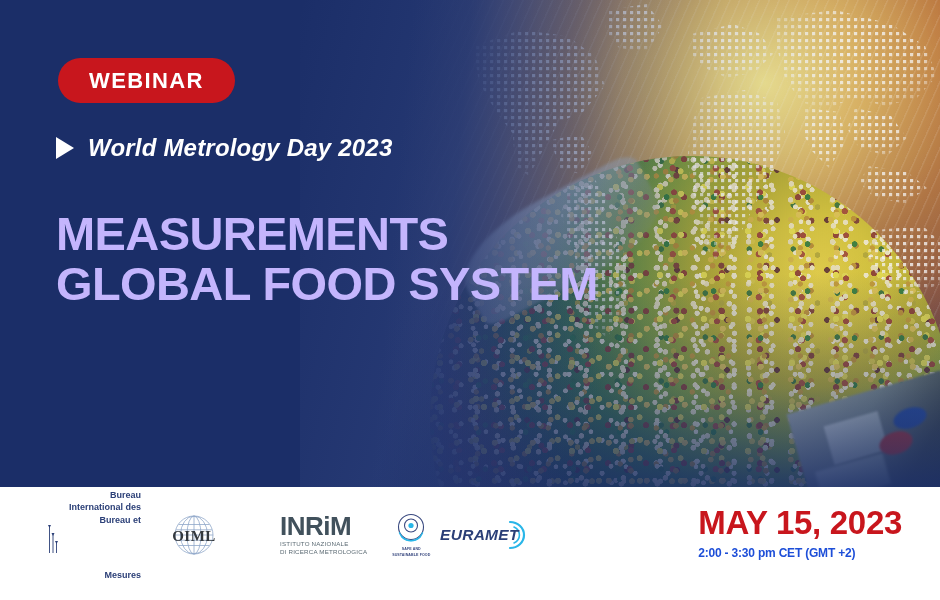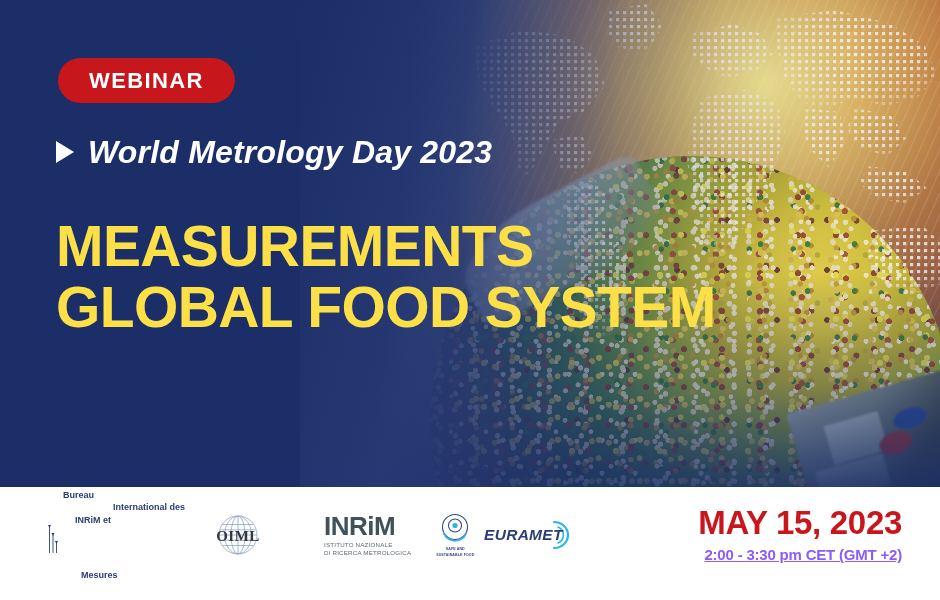--- a/index.html
+++ b/index.html
@@ -238,34 +238,34 @@
   .play-triangle {
     width: 0;
     height: 0;
     border-top: 11px solid transparent;
     border-bottom: 11px solid transparent;
     border-left: 18px solid #ffffff;
     flex: none;
   }
   .subtitle-text {
     color: #ffffff;
-    font-size: 32px;
+    font-size: 24px;
     font-style: italic;
     font-weight: bold;
     letter-spacing: 0.2px;
     line-height: 1;
     white-space: nowrap;
   }
 
   .headline {
     position: absolute;
     left: 56px;
     top: 178px;
-    color: #fde047;
-    font-size: 57px;
+    color: #c4b5fd;
+    font-size: 47px;
     font-weight: bold;
     line-height: 1.06;
     letter-spacing: -0.6px;
     text-transform: uppercase;
     white-space: nowrap;
   }
   .headline .ln { display: block; }
 
   
   .footer {
@@ -287,47 +287,48 @@
     height: 64px;
   }
 
   
   .logo-bipm {
     display: flex;
     align-items: center;
     color: #2b3f77;
     font-size: 9px;
     line-height: 1.38;
+    text-align: right;
   }
   .bipm-marks {
     position: relative;
     width: 12px;
     height: 40px;
     margin-right: 3px;
   }
   .bipm-marks svg { display: block; }
   .bipm-lines span { display: block; white-space: nowrap; font-weight: bold; }
   .bipm-lines .l1 { padding-left: 0px; }
-  .bipm-lines .l2 { padding-left: 6px; margin-left: 44px; }
+  .bipm-lines .l2 { padding-left: 6px; }
   .bipm-lines .l3 { padding-left: 12px; }
   .bipm-lines .l4 { padding-left: 18px; margin-top: 43px; }
 
   
   .logo-oiml {
     position: relative;
     width: 54px;
     height: 50px;
     text-align: center;
   }
   .logo-oiml svg { display: block; }
 
   
   .logo-inrim {
     display: flex;
-    align-items: flex-start;
+    align-items: center;
     height: 42px;
   }
   .inrim-block {
     width: 26px;
     background: #1d3b56;
     margin-right: 7px;
   }
   .inrim-txt { display: flex; flex-direction: column; justify-content: center; }
   .inrim-name {
     color: #41515c;
@@ -368,39 +369,38 @@
   }
   .euramet-tag span { display: block; }
   .euramet-word { position: relative; width: 98px; height: 34px; font-style: italic; }
   .euramet-word svg { display: block; }
 
   
   .date-block {
     position: absolute;
     right: 38px;
     top: 18px;
-    text-align: right;
+    text-align: left;
   }
   .date-main {
     color: #c8161d;
     font-size: 33px;
     font-weight: bold;
     letter-spacing: -0.3px;
     line-height: 1.1;
     white-space: nowrap;
   }
   .date-time {
-    color: #8b5cf6;
-    font-size: 15px;
+    color: #1d4ed8;
+    font-size: 12px;
     font-weight: bold;
     letter-spacing: -0.2px;
     line-height: 1.25;
     margin-top: 5px;
     white-space: nowrap;
-    text-decoration: underline;
   }
 </style>
 </head>
 <body>
 
 <div class="banner">
 
   <div class="hero">
 
     <div class="photo">
@@ -492,21 +492,21 @@
             <g fill="#2b3f77">
               <polygon points="1.5,13 0,10 3,10"></polygon>
               <polygon points="5,21 3.5,18 6.5,18"></polygon>
               <polygon points="8.5,29 7,26 10,26"></polygon>
             </g>
           </svg>
         </div>
         <div class="bipm-lines">
           <span class="l1">Bureau</span>
           <span class="l2">International des</span>
-          <span class="l3">INRiM et</span>
+          <span class="l3">Bureau et</span>
           <span class="l4">Mesures</span>
         </div>
       </div>
 
       <div class="logo-oiml">
         <svg width="54" height="50" viewBox="0 0 54 50" xmlns="http://www.w3.org/2000/svg">
           <g stroke="#8fa7c9" stroke-width="0.8" fill="none">
             <circle cx="27" cy="25" r="19"></circle>
             <ellipse cx="27" cy="25" rx="7" ry="19"></ellipse>
             <ellipse cx="27" cy="25" rx="13.5" ry="19"></ellipse>

